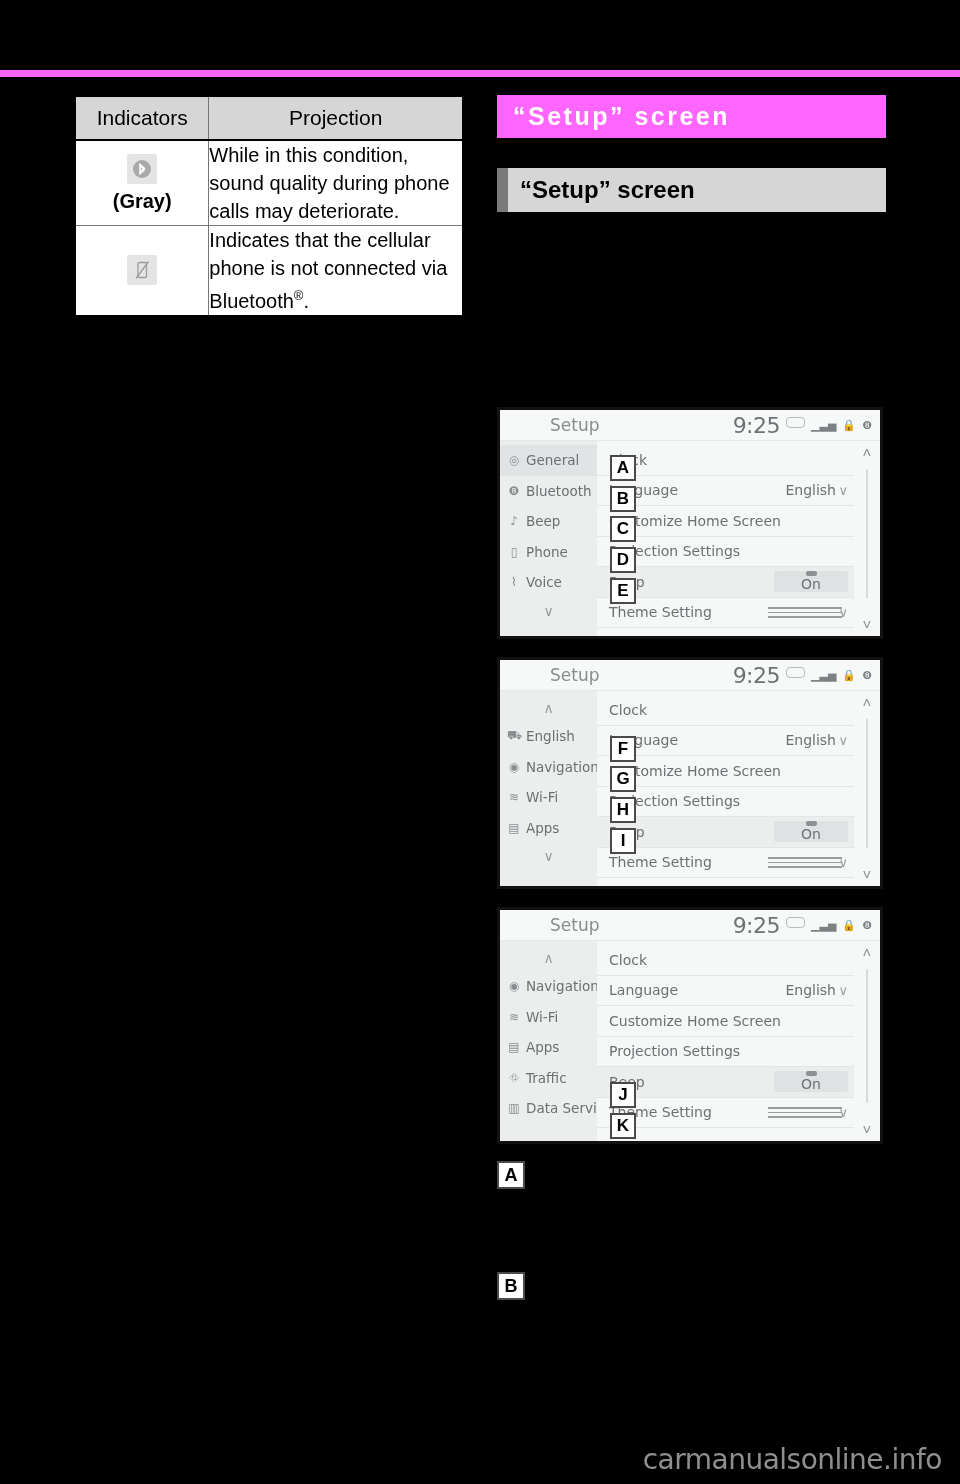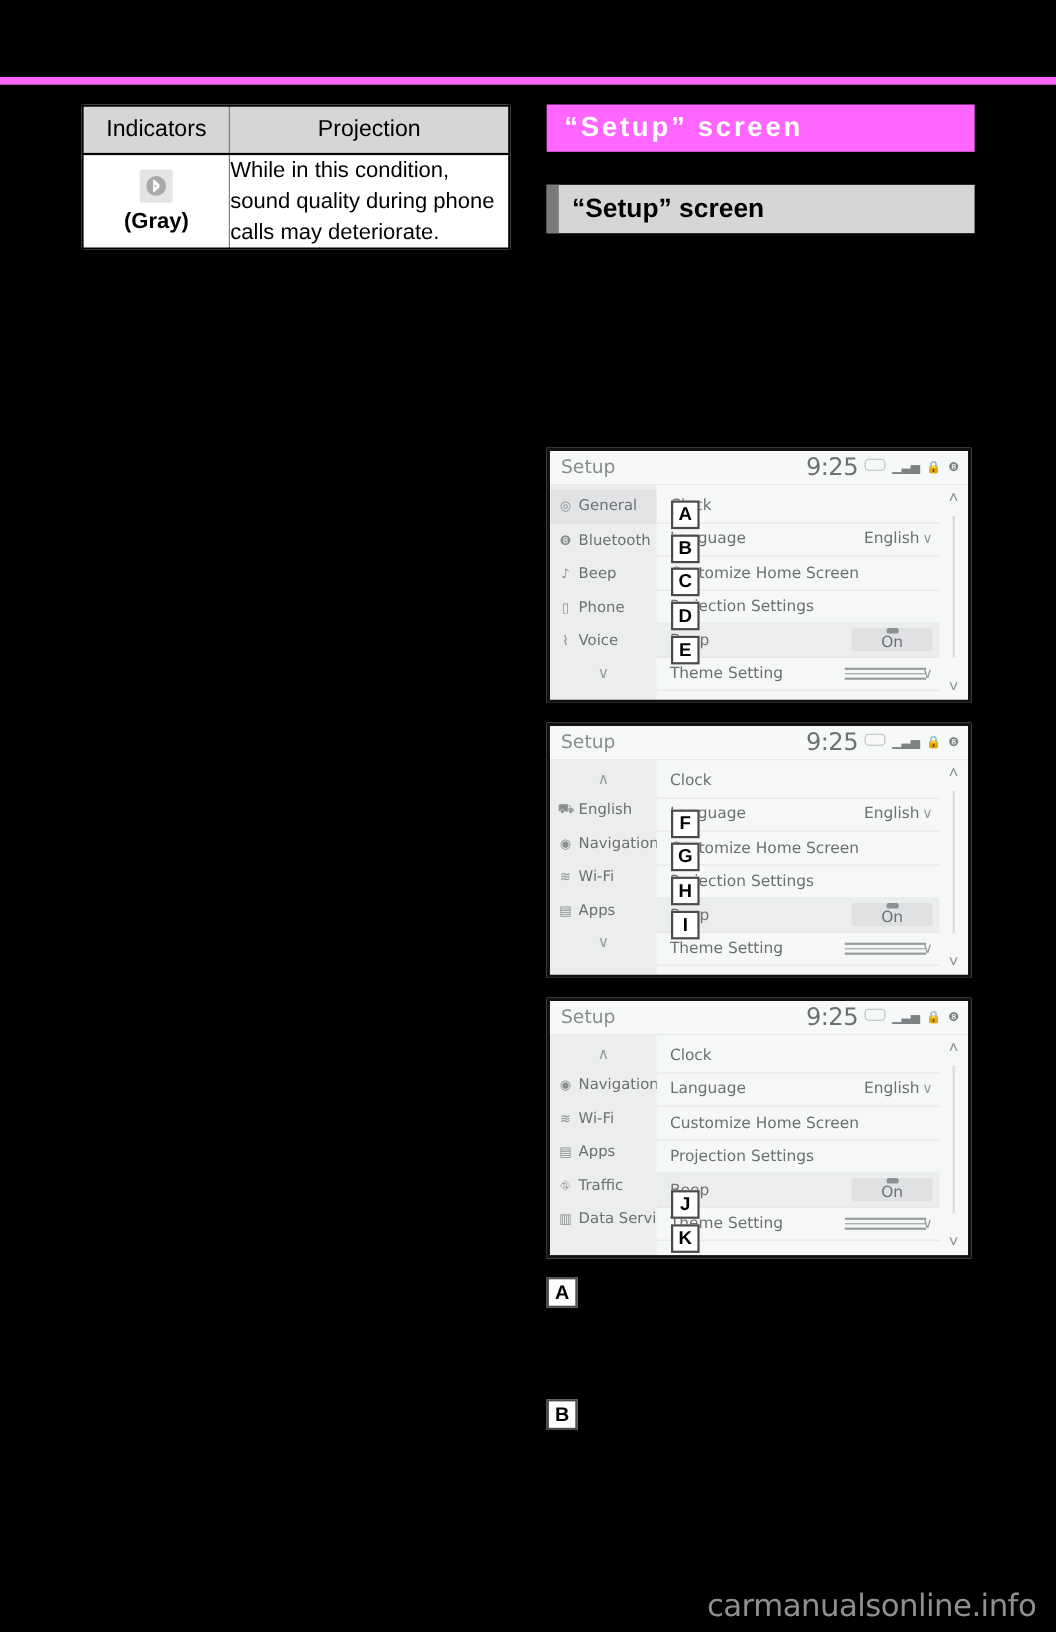--- a/index.html
+++ b/index.html
@@ -150,20 +150,21 @@
     display: flex;
     align-items: center;
     padding: 0 8px 0 10px;
     position: relative;
     border-bottom: 1px solid #e7e8e9;
   }
   .dev-title {
     font-size: 17px;
     color: #8a8d8f;
     font-family: "DejaVu Sans", sans-serif;
+    margin-left: 40px;
   }
   .dev-status-right {
     position: absolute;
     right: 8px;
     top: 0;
     height: 30px;
     display: flex;
     align-items: center;
     gap: 6px;
   }
@@ -389,20 +390,31 @@
           <svg width="20" height="20" viewBox="0 0 20 20" aria-hidden="true">
             <circle cx="10" cy="10" r="9" fill="#a9a9a9"></circle>
             <path d="M8 5.2 L12.4 9.2 L8 13.2 M8 14.8 L12.4 10.8 L8 6.8" fill="none" stroke="#ffffff" stroke-width="1.5" stroke-linecap="round" stroke-linejoin="round"></path>
             <path d="M8 5.2 L8 14.8" stroke="#ffffff" stroke-width="1.5" stroke-linecap="round"></path>
           </svg>
         </span>
         <span class="gray-label">(Gray)</span>
       </td>
       <td class="cell-cond">While in this condition, sound quality during phone calls may deteriorate.</td>
     </tr>
+    <tr>
+      <td class="cell-icon">
+        <span class="glyph-tile">
+          <svg width="20" height="22" viewBox="0 0 20 22" aria-hidden="true">
+            <rect x="6" y="3.5" width="8.5" height="15" rx="1.6" fill="none" stroke="#9b9b9b" stroke-width="1.3"></rect>
+            <line x1="4" y1="19.5" x2="16.5" y2="2.5" stroke="#9b9b9b" stroke-width="1.3"></line>
+          </svg>
+        </span>
+      </td>
+      <td class="cell-cond"><span>Indicates that the cellular phone is not connected via Bluetooth</span><span class="sup-r">®</span><span>.</span></td>
+    </tr>
   </tbody>
 </table>
 
 <div class="chapter-bar">
   <span class="txt">“Setup” screen</span>
 </div>
 
 <div class="section-bar">
   <span class="accent"></span>
   <span class="txt">“Setup” screen</span>

